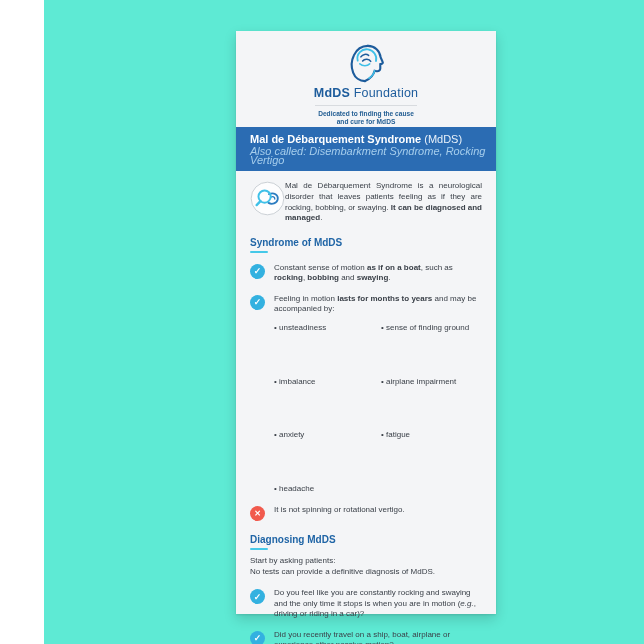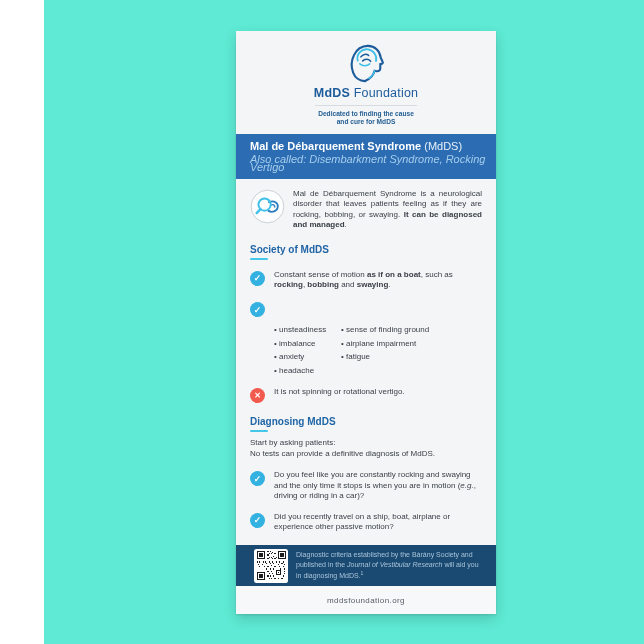--- a/index.html
+++ b/index.html
@@ -22,40 +22,40 @@
   .tagline { font-size:6.6px; line-height:8.4px; color:#235e93; font-weight:bold; }
 
   
   .banner { background:#2b6cb3; color:#ffffff; padding:6px 4px 7px 14px; }
   .banner-title { font-size:11px; line-height:12.5px; font-weight:bold; }
   .banner-title .suffix { font-weight:normal; color:#e8f1fa; }
   .banner-subtitle { font-size:11px; line-height:8.5px; color:#a5cdec; margin-top:2px;font-style:italic; }
 
   
   .content { flex:1; padding:0 14px; color:#3b4149; }
-  .intro { display:flex; gap:8px; margin-top:10px; }
+  .intro { display:flex; margin-top:10px; }
   .intro-icon { flex:none; }
   .intro-text { font-size:8px; line-height:10.6px; text-align:justify; }
   .intro-text .b { font-weight:bold; }
 
   .section-heading { margin-top:13px; font-size:10px; line-height:11px; color:#2065a6; font-weight:bold; }
   .heading-underline { width:18px; height:2px; background:#45c8e8; border-radius:1px; margin-top:3px; }
 
   .bullet { display:flex; gap:9px; margin-top:10px; }
   .bullet-icon {
     flex:none; width:15px; height:15px; border-radius:50%;
     background:#33b1e0; color:#ffffff; font-size:9px; font-weight:bold;
     display:flex; align-items:center; justify-content:center; margin-top:1px;
   }
   .bullet-icon.red { background:#f15a4d; font-size:8px; }
   .bullet-text { font-size:8px; line-height:10.6px; }
   .bullet-text .b { font-weight:bold; }
   .bullet-text .i { font-style:italic; }
 
-  .sublist { margin:6px 0 0 24px; display:grid; grid-template-columns:67px auto; font-size:8px; line-height:13.6px; color:#3b4149; }
+  .sublist { margin:6px 0 0 24px; display:grid; grid-template-columns:67px auto; font-size:8px; line-height:13.6px; color:#3b4149;gap:40px; }
 
   .diag-intro { margin-top:6px; font-size:8px; line-height:10.8px; }
 
   
   .navy-footer { background:#1a4a72; height:41px; display:flex; align-items:center; gap:8px; padding:0 12px 0 18px; }
   .qr-box { flex:none; width:34px; height:34px; background:#ffffff; border-radius:2.5px; padding:2.5px; }
   .qr-box svg { display:block; width:29px; height:29px; }
   .navy-text { font-size:7px; line-height:9.6px; color:#a9c3d8; }
   .navy-text .i { font-style:italic; }
   .navy-text sup { font-size:5px; }
@@ -98,30 +98,31 @@
         <svg class="intro-icon" width="35" height="35" viewBox="0 0 36 36" fill="none">
           <circle cx="18" cy="18" r="16.8" fill="#fdfdfe" stroke="#c9ced4" stroke-width="1"></circle>
           <path d="M19.5 13.5 C24.5 11 29.5 14.5 28.5 19 C27.6 23 22.5 24.5 19 22.5" stroke="#2a7bc0" stroke-width="1.8" stroke-linecap="round"></path>
           <path d="M21.5 16.5 C23.5 15.5 25.5 16.5 25.5 18.5" stroke="#2a7bc0" stroke-width="1.4" stroke-linecap="round"></path>
           <circle cx="15" cy="16" r="6.3" stroke="#3fc0e8" stroke-width="2"></circle>
           <path d="M10.8 20.7 L6.8 24.8" stroke="#3fc0e8" stroke-width="2.4" stroke-linecap="round"></path>
         </svg>
         <div class="intro-text"><span>Mal de Débarquement Syndrome is a neurological disorder that leaves patients feeling as if they are rocking, bobbing, or swaying. </span><span class="b">It can be diagnosed and managed</span><span>.</span></div>
       </div>
 
-      <div class="section-heading">Society of MdDS</div>
+      <div class="section-heading">Syndrome of MdDS</div>
       <div class="heading-underline"></div>
 
       <div class="bullet">
         <div class="bullet-icon">✓</div>
         <div class="bullet-text"><span>Constant sense of motion </span><span class="b">as if on a boat</span><span>, such as </span><span class="b">rocking</span><span>, </span><span class="b">bobbing</span><span> and </span><span class="b">swaying</span><span>.</span></div>
       </div>
 
       <div class="bullet">
         <div class="bullet-icon">✓</div>
+        <div class="bullet-text"><span>Feeling in motion </span><span class="b">lasts for months to years</span><span> and may be accompanied by:</span></div>
       </div>
 
       <div class="sublist">
         <div>• unsteadiness</div>
         <div>• sense of finding ground</div>
         <div>• imbalance</div>
         <div>• airplane impairment</div>
         <div>• anxiety</div>
         <div>• fatigue</div>
         <div>• headache</div>

